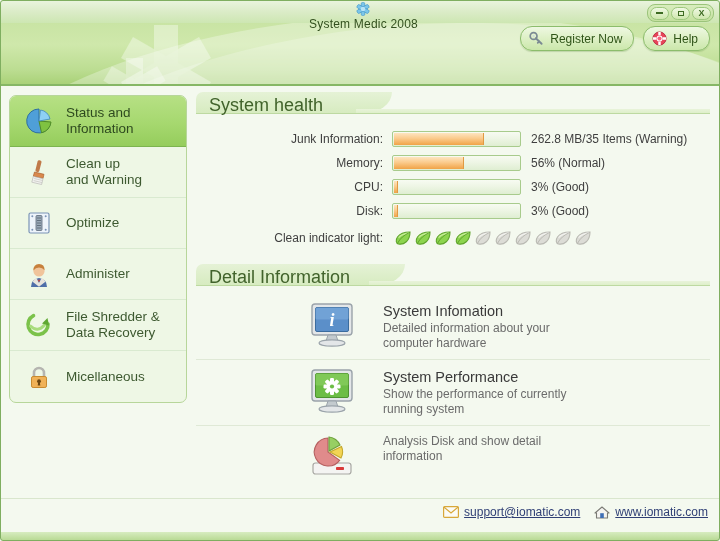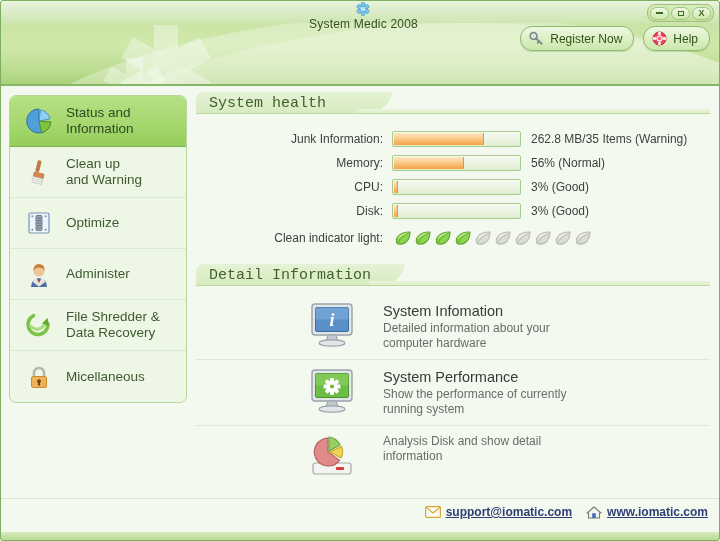--- a/index.html
+++ b/index.html
@@ -247,24 +247,23 @@
   }
   .panel-head .ruler {
     position: absolute;
     left: 0; bottom: 0;
     width: 514px; height: 1px;
     background: #bdd9a1;
   }
   .panel-title {
     position: absolute;
     left: 13px; top: 3px;
-    font-size: 15px;
+    font-size: 18px;
     color: #41632b;
     z-index: 2;
-    font-family: Liberation Mono, monospace;
   }
 
   
   .health {
     padding: 11px 0 0 0;
   }
   .hrow {
     display: flex;
     align-items: center;
     height: 23px;
@@ -354,21 +353,21 @@
     z-index: 14;
   }
   .flink {
     display: flex;
     align-items: center;
     gap: 5px;
     font-size: 12px;
     color: #2f3f75;
     cursor: pointer;
   }
-  .flink span.txt { text-decoration: underline; font-weight: bold; }
+  .flink span.txt { text-decoration: underline; }
   .bottom-strip {
     position: absolute;
     left: 1px; top: 532px;
     width: 718px; height: 8px;
     background: linear-gradient(to bottom, #d7ecc0, #b9da95);
     z-index: 13;
   }
   .svgico { display: block; }
 </style>
 </head>

